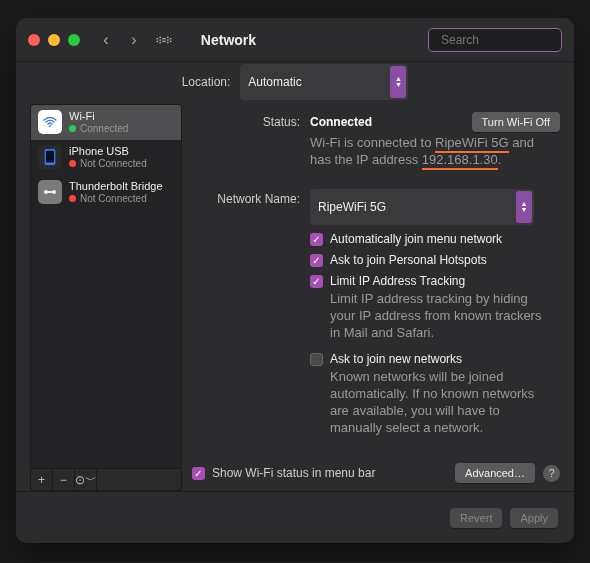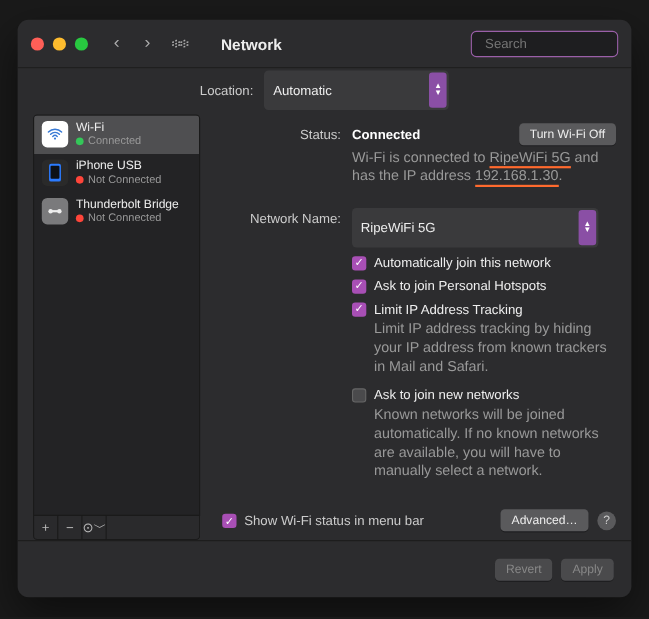--- a/index.html
+++ b/index.html
@@ -13,21 +13,21 @@
   .dot.g { background: #28c840; }
   .nav-btn { width: 20px; height: 20px; display: flex; align-items: center; justify-content: center; color: #aaa; font-size: 16px; cursor: default; }
   .grid-icon { color: #aaa; font-size: 12px; margin: 0 8px 0 4px; letter-spacing: -1px; }
   .title { font-weight: 600; font-size: 14px; color: #eee; margin-left: 14px; flex: 1; }
   .search { width: 134px; height: 24px; background: #1e1e20; border: 1.5px solid #9a5fa8; border-radius: 5px; display: flex; align-items: center; padding: 0 6px; gap: 6px; }
   .search svg { width:12px; height:12px; fill:#888; }
   .search input { flex:1; background:transparent; border:none; color:#ccc; font-size:12px; outline:none; }
   .locrow { height: 40px; display: flex; align-items: center; justify-content: center; gap: 10px; color:#ccc; font-size: 12px; }
   .select { background: #3a3a3c; color:#eee; height: 36px; border-radius: 4px; display:flex; align-items:center; padding: 0 22px 0 8px; position:relative; min-width: 168px; }
   .select .arrows { position:absolute; right:2px; top:2px; bottom:2px; width:16px; background:#8a4fa5; border-radius:3px; display:flex; flex-direction:column; align-items:center; justify-content:center; color:#fff; font-size:7px; line-height:6px;}
-  .content { flex:1; display:flex; gap:20px; padding: 2px 14px 0 14px; }
+  .content { flex:1; display:flex; gap:10px; padding: 2px 14px 0 14px; }
   .sidebar { width: 152px; display:flex; flex-direction:column; }
   .list { flex:1; background:#232325; border:1px solid #1a1a1a; border-radius:4px 4px 0 0; overflow:hidden;}
   .item { display:flex; align-items:center; gap:7px; padding:5px 7px; border-bottom:1px solid rgba(0,0,0,.0); }
   .item.sel { background:#4f4f51; }
   .ic { width:24px; height:24px; border-radius:5px; display:flex; align-items:center; justify-content:center; font-size:13px; }
   .ic.wifi { background:#fff; }
   .ic.usb { background:#2a2a2a; color:#3b82f6; }
   .ic.tb { background:#7a7a7c; color:#ddd; }
   .item .tx { display:flex; flex-direction:column; line-height:1.1;}
   .item .name { color:#eee; font-size:11px; }
@@ -168,21 +168,21 @@
 
         <div class="row">
           <div class="lab">Network Name:</div>
           <div class="val">
             <div class="select netselect">
               <span>RipeWiFi 5G</span>
               <div class="arrows">▲<br>▼</div>
             </div>
             <div class="chk-row">
               <div class="chk on">✓</div>
-              <span>Automatically join this network</span>
+              <span>Automatically join menu network</span>
             </div>
             <div class="chk-row">
               <div class="chk on">✓</div>
               <span>Ask to join Personal Hotspots</span>
             </div>
             <div class="chk-row">
               <div class="chk on">✓</div>
               <span>Limit IP Address Tracking</span>
             </div>
             <div class="help" style="padding-left:20px;">Limit IP address tracking by hiding your IP address from known trackers in Mail and Safari.</div>

